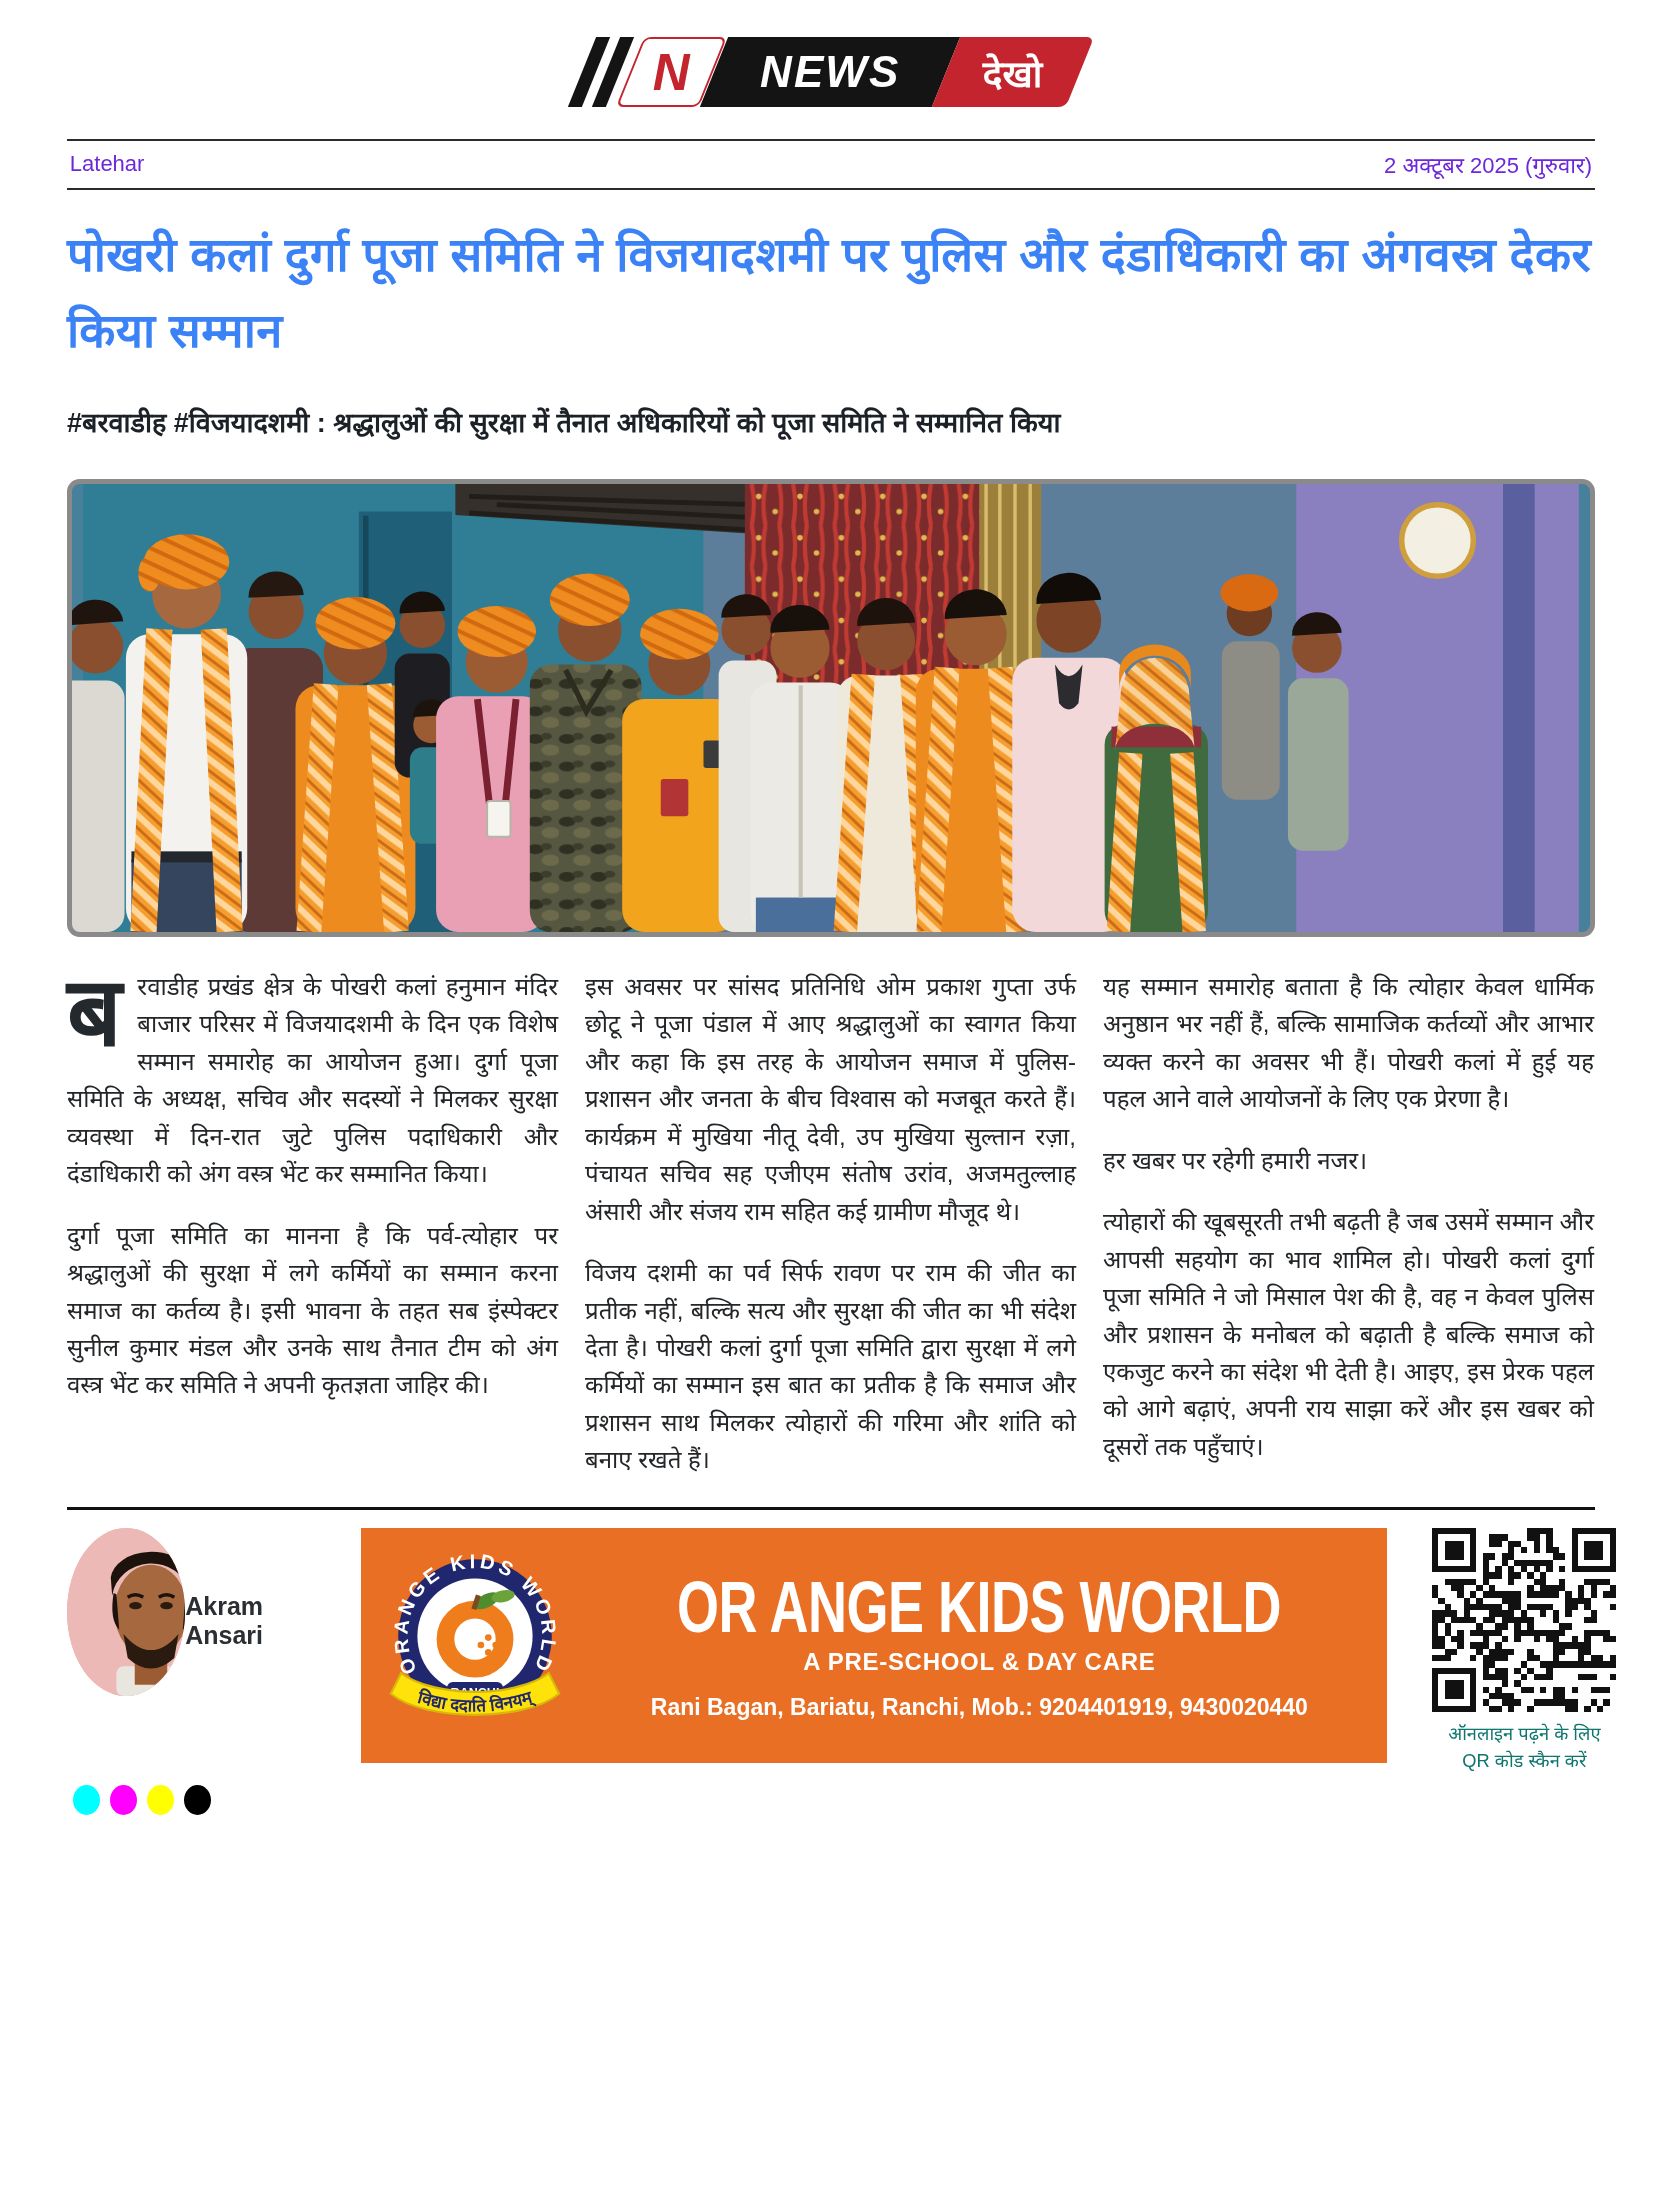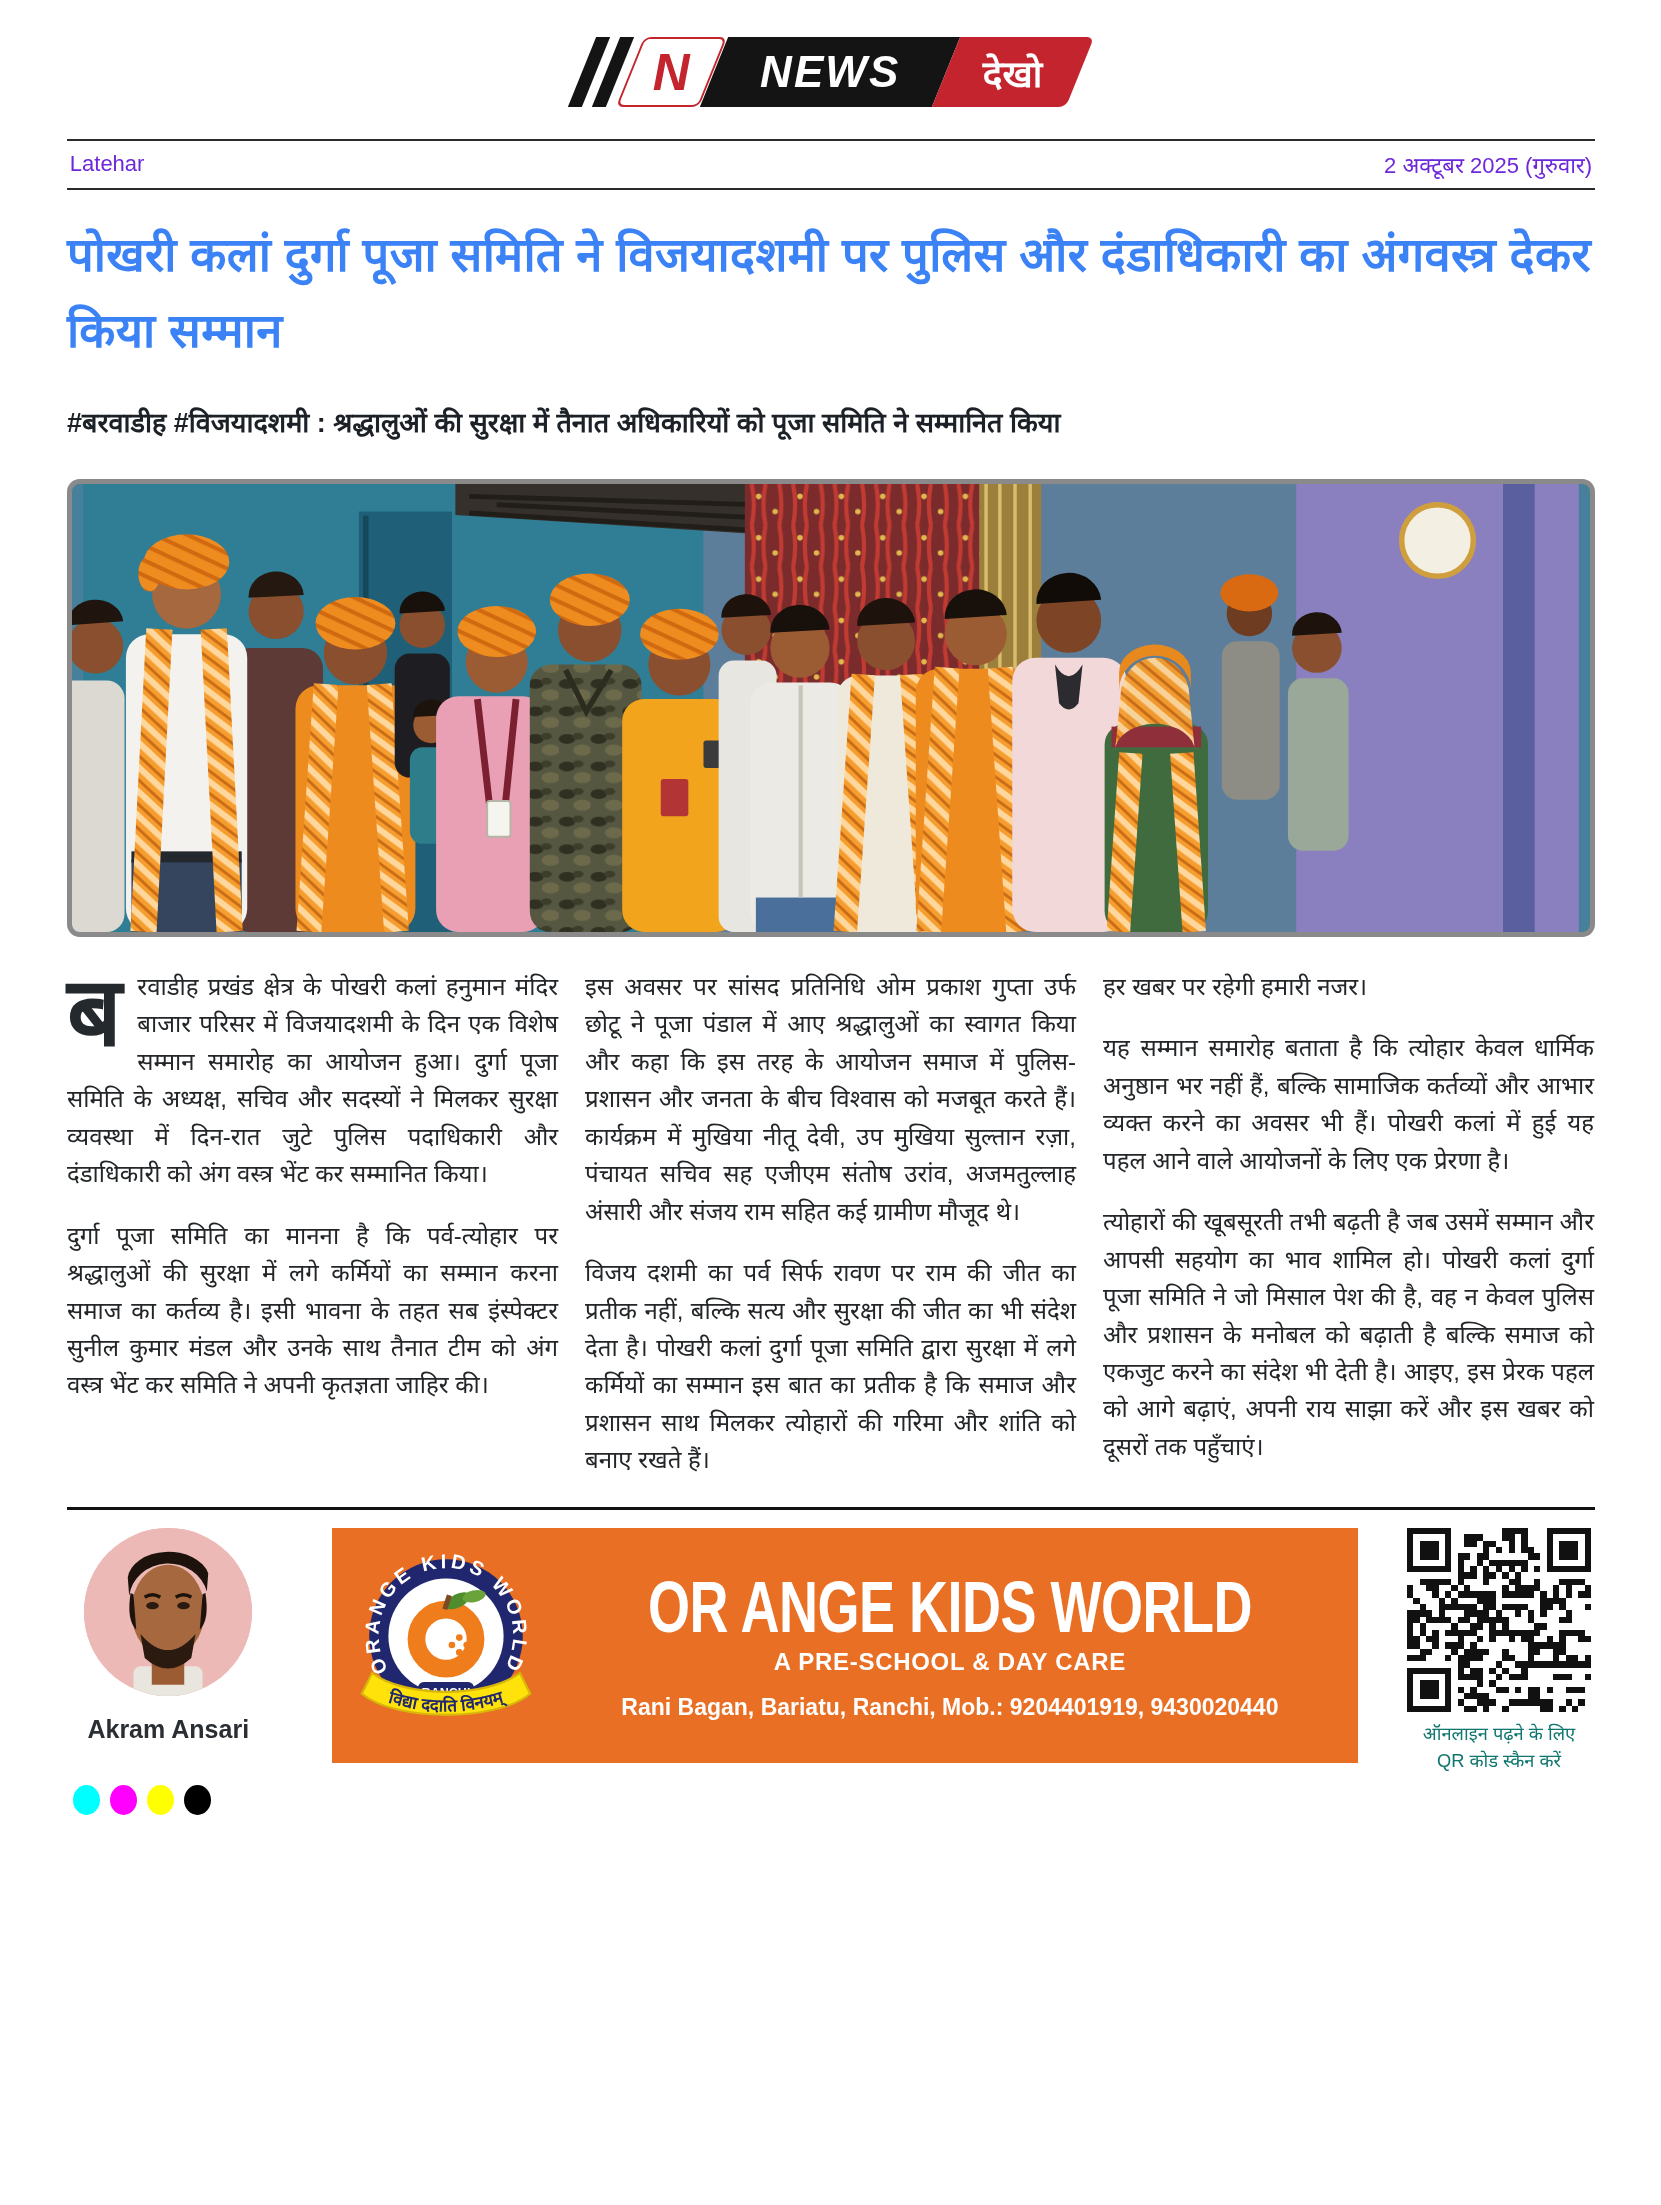--- a/index.html
+++ b/index.html
@@ -55,21 +55,21 @@
   .col{ width:491px; font-size:24px; line-height:1.56; text-align:justify; color:#232628; }
   .col p{ margin:0 0 24px 0; }
   .dropcap{
     float:left; font-size:96px; line-height:0.78; font-weight:700;
     padding:7px 15.5px 0 0; color:#24292e;
   }
 
   
   .footrule{ border-top:3.5px solid #111; margin-top:4.2px; }
   .footer{ display:flex; margin-top:18.3px; align-items:flex-start; }
-  .author{ width:232px; display:flex; flex-direction:column; align-items:center; }
+  .author{ width:232px; display:flex; align-items:center; }
   .avatar{ width:168px; height:168px; border-radius:50%; overflow:hidden; background:#ecb9b6; }
   .author-name{ margin-top:18.3px; font-size:25px; font-weight:700; color:#2b2f33; }
 
   .ad{ flex:1; margin:0 45px 0 62px; background:#e96f24; height:235px; display:flex; align-items:center; }
   .ad-logo{ margin-left:18.3px; flex:0 0 192px; }
   .ad-text{ flex:1; color:#ffffff; text-align:center; }
   .ad-brand{ font-weight:700; font-size:73px; white-space:nowrap; display:inline-block; transform:scaleX(0.74); transform-origin:center; letter-spacing:-0.7px; line-height:1; }
   .ad-tagline{ font-weight:700; font-size:24px; margin-top:4.2px; letter-spacing:0.7px;text-align:center; }
   .ad-address{ font-size:23px; margin-top:18.3px; font-weight:700; }
 
@@ -244,22 +244,22 @@
   <div class="article">
     <div class="col">
       <p><span class="dropcap">ब</span><span>रवाडीह प्रखंड क्षेत्र के पोखरी कलां हनुमान मंदिर बाजार परिसर में विजयादशमी के दिन एक विशेष सम्मान समारोह का आयोजन हुआ। दुर्गा पूजा समिति के अध्यक्ष, सचिव और सदस्यों ने मिलकर सुरक्षा व्यवस्था में दिन-रात जुटे पुलिस पदाधिकारी और दंडाधिकारी को अंग वस्त्र भेंट कर सम्मानित किया।</span></p>
       <p>दुर्गा पूजा समिति का मानना है कि पर्व-त्योहार पर श्रद्धालुओं की सुरक्षा में लगे कर्मियों का सम्मान करना समाज का कर्तव्य है। इसी भावना के तहत सब इंस्पेक्टर सुनील कुमार मंडल और उनके साथ तैनात टीम को अंग वस्त्र भेंट कर समिति ने अपनी कृतज्ञता जाहिर की।</p>
     </div>
     <div class="col">
       <p>इस अवसर पर सांसद प्रतिनिधि ओम प्रकाश गुप्ता उर्फ छोटू ने पूजा पंडाल में आए श्रद्धालुओं का स्वागत किया और कहा कि इस तरह के आयोजन समाज में पुलिस-प्रशासन और जनता के बीच विश्वास को मजबूत करते हैं। कार्यक्रम में मुखिया नीतू देवी, उप मुखिया सुल्तान रज़ा, पंचायत सचिव सह एजीएम संतोष उरांव, अजमतुल्लाह अंसारी और संजय राम सहित कई ग्रामीण मौजूद थे।</p>
       <p>विजय दशमी का पर्व सिर्फ रावण पर राम की जीत का प्रतीक नहीं, बल्कि सत्य और सुरक्षा की जीत का भी संदेश देता है। पोखरी कलां दुर्गा पूजा समिति द्वारा सुरक्षा में लगे कर्मियों का सम्मान इस बात का प्रतीक है कि समाज और प्रशासन साथ मिलकर त्योहारों की गरिमा और शांति को बनाए रखते हैं।</p>
     </div>
     <div class="col">
+      <p>यह सम्मान समारोह बताता है कि त्योहार केवल धार्मिक अनुष्ठान भर नहीं हैं, बल्कि सामाजिक कर्तव्यों और आभार व्यक्त करने का अवसर भी हैं। पोखरी कलां में हुई यह पहल आने वाले आयोजनों के लिए एक प्रेरणा है।</p>
       <p>हर खबर पर रहेगी हमारी नजर।</p>
-      <p>यह सम्मान समारोह बताता है कि त्योहार केवल धार्मिक अनुष्ठान भर नहीं हैं, बल्कि सामाजिक कर्तव्यों और आभार व्यक्त करने का अवसर भी हैं। पोखरी कलां में हुई यह पहल आने वाले आयोजनों के लिए एक प्रेरणा है।</p>
       <p>त्योहारों की खूबसूरती तभी बढ़ती है जब उसमें सम्मान और आपसी सहयोग का भाव शामिल हो। पोखरी कलां दुर्गा पूजा समिति ने जो मिसाल पेश की है, वह न केवल पुलिस और प्रशासन के मनोबल को बढ़ाती है बल्कि समाज को एकजुट करने का संदेश भी देती है। आइए, इस प्रेरक पहल को आगे बढ़ाएं, अपनी राय साझा करें और इस खबर को दूसरों तक पहुँचाएं।</p>
     </div>
   </div>
 
   <div class="footrule"></div>
 
   <div class="footer">
 
     <div class="author">
       <div class="avatar">

